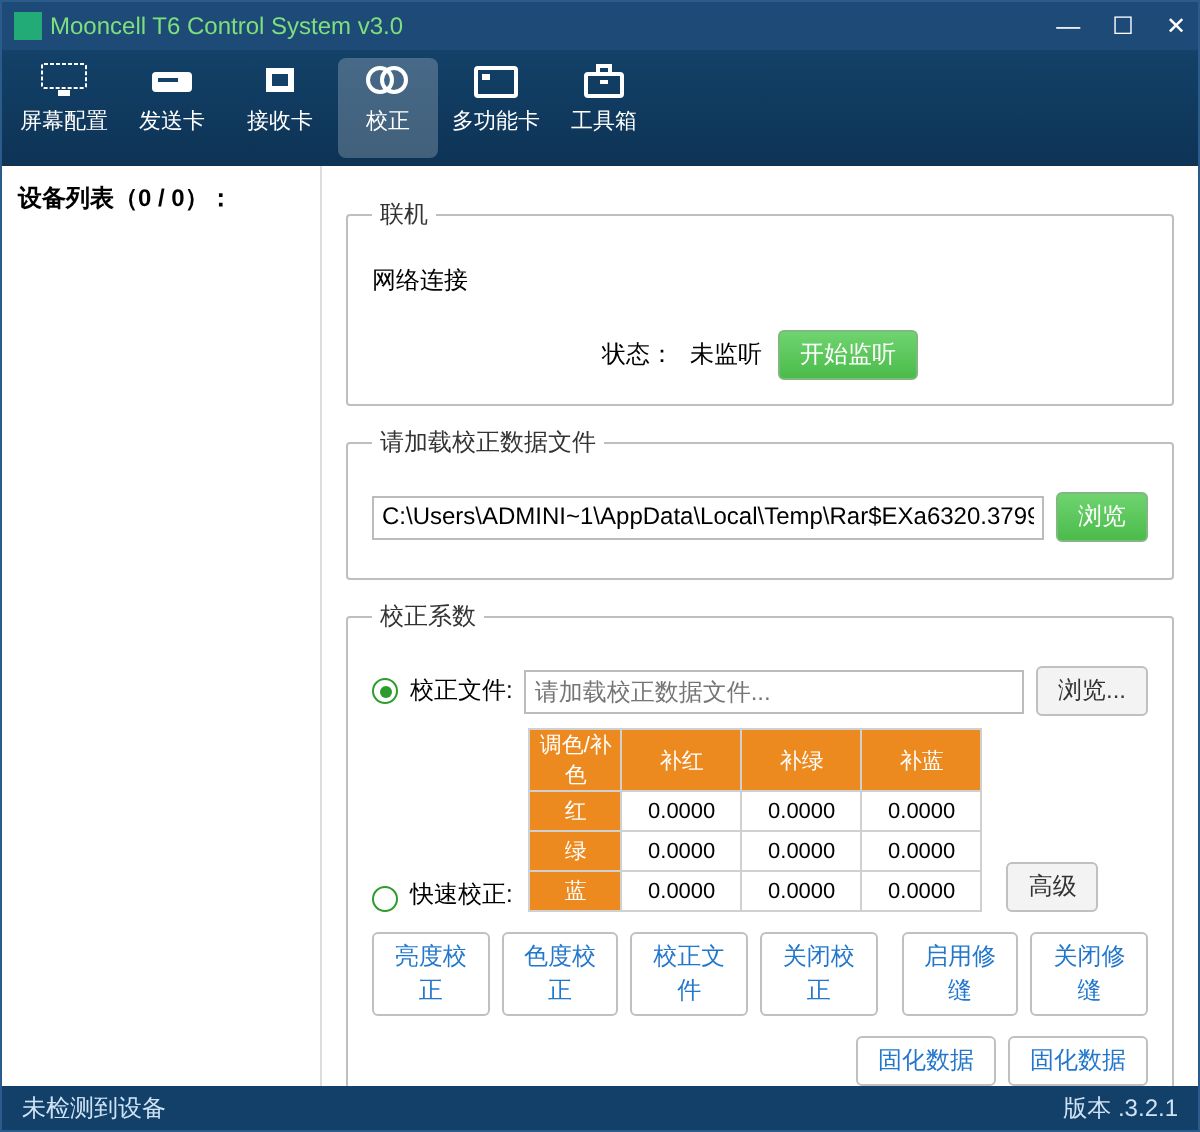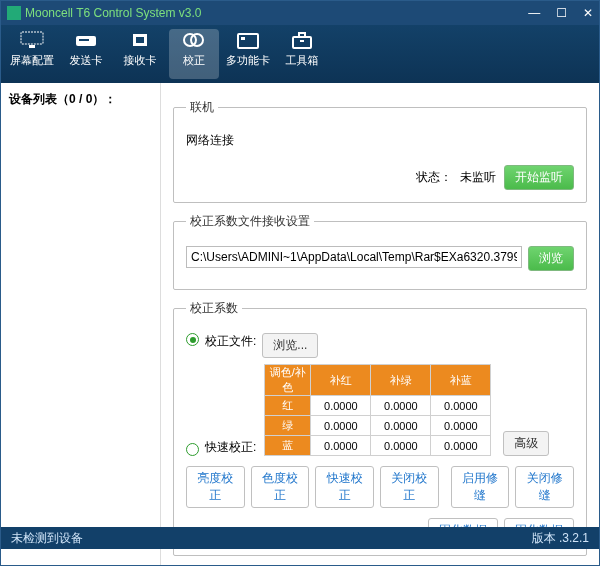--- a/index.html
+++ b/index.html
@@ -13,39 +13,39 @@
 .tbtn{width:50px;display:flex;flex-direction:column;align-items:center;color:#fff;border-radius:4px;cursor:pointer}
 .tbtn.active{background:rgba(255,255,255,.22)}
 .tbtn .ico{width:26px;height:22px;display:flex;align-items:center;justify-content:center}
 .tbtn .lbl{font-size:11px;margin-top:2px}
 .body{display:flex;height:509px}
 .sidebar{width:160px;background:#fff;border-right:1px solid #ddd;padding:8px}
 .sidehdr{font-weight:700}
 .main{flex:1;overflow-y:auto;padding:16px 12px 6px 12px}
 fieldset{border:1px solid #bfbfbf;border-radius:2px;margin-bottom:10px;padding:10px 12px 12px}
 legend{padding:0 4px;color:#333}
-.row{display:flex;align-items:flex-start;gap:6px;margin:6px 0}
+.row{display:flex;align-items:center;gap:6px;margin:6px 0}
 .row .lbl{white-space:nowrap}
-.statusline{display:flex;align-items:center;justify-content:flex-end;gap:8px;margin-top:16px}
+.statusline{display:flex;align-items:center;justify-content:center;gap:8px;margin-top:16px}
 .btn{border:1px solid #7fb97f;background:linear-gradient(#6fd46f,#4bbb4b);color:#fff;padding:3px 10px;border-radius:3px;cursor:pointer}
 .btn.gray{background:#f3f3f3;color:#333;border:1px solid #c0c0c0}
 .btn.link{background:#fff;color:#2277cc;border:1px solid #c0c0c0}
 input[type=text]{border:1px solid #bcbcbc;padding:3px 4px;background:#fff}
 .pathbox{flex:1}
 .fileinput{flex:1;color:#888}
 .radio{width:13px;height:13px;border:1px solid #2d9c2d;border-radius:50%;display:inline-flex;align-items:center;justify-content:center}
 .radio.checked:after{content:"";width:6px;height:6px;background:#2d9c2d;border-radius:50%}
 .tbl{border-collapse:collapse;margin-left:2px}
 .tbl th,.tbl td{border:1px solid #d0d0d0;height:20px;font-size:11px;text-align:center}
 .tbl th{background:#ec8a1f;color:#fff;font-weight:400}
 .tbl .orangecell{background:#ec8a1f;color:#fff;width:46px}
 .tbl td{width:60px}
 .btnrow{display:flex;gap:6px;margin-top:10px}
 .btnrow .spacer{flex:1}
-.footer{position:absolute;left:1px;right:1px;bottom:17px;height:22px;background:#124069;color:#cfe3f7;display:flex;align-items:center;padding:0 10px;font-size:11px}
+.footer{position:absolute;left:1px;right:1px;bottom:1px;height:22px;background:#124069;color:#cfe3f7;display:flex;align-items:center;padding:0 10px;font-size:11px}
 .footer .fspace{flex:1}
 svg{display:block}
 
 .main::-webkit-scrollbar{width:14px}
 .main::-webkit-scrollbar-thumb{background:#c8c8c8;border:1px solid #aaa}
 .main::-webkit-scrollbar-track{background:#eee}
 </style>
 </head>
 <body>
 
@@ -130,33 +130,34 @@
           <span class="lbl">网络连接</span>
         </div>
       <div class="statusline">
         <span>状态：</span>
         <span>未监听</span>
         <button class="btn">开始监听</button>
       </div>
     </fieldset>
 
     <fieldset>
-      <legend>校正系数文件接收设置</legend>
+      <legend>请加载校正数据文件</legend>
       <div class="row">
         <input type="text" class="pathbox" value="C:\Users\ADMINI~1\AppData\Local\Temp\Rar$EXa6320.37998\校正系" style="">
         <button class="btn">浏览</button>
       </div>
     </fieldset>
 
     <fieldset>
       <legend>校正系数</legend>
 
       <div class="row">
         <span class="radio checked"></span>
         <span class="lbl">校正文件:</span>
+        <input type="text" class="fileinput" placeholder="请加载校正数据文件..." style="">
         <button class="btn gray">浏览...</button>
       </div>
 
       <div class="row" style="align-items:flex-end">
         <span class="radio"></span>
         <span class="lbl">快速校正:</span>
         <table class="tbl">
           <tbody>
               <tr>
             <th>调色/补色</th>
@@ -183,21 +184,21 @@
                 <td>0.0000</td>
               </tr>
         </tbody>
           </table>
         <button class="btn gray" style="margin-left:6px">高级</button>
       </div>
 
       <div class="btnrow">
         <button class="btn link">亮度校正</button>
         <button class="btn link">色度校正</button>
-        <button class="btn link">快速校正</button>
+        <button class="btn link">校正文件</button>
         <button class="btn link">关闭校正</button>
         <div class="spacer"></div>
         <button class="btn link">启用修缝</button>
         <button class="btn link">关闭修缝</button>
       </div>
       <div class="btnrow">
         <div class="spacer"></div>
         <button class="btn link">固化数据</button>
         <button class="btn link">固化数据</button>
       </div>

